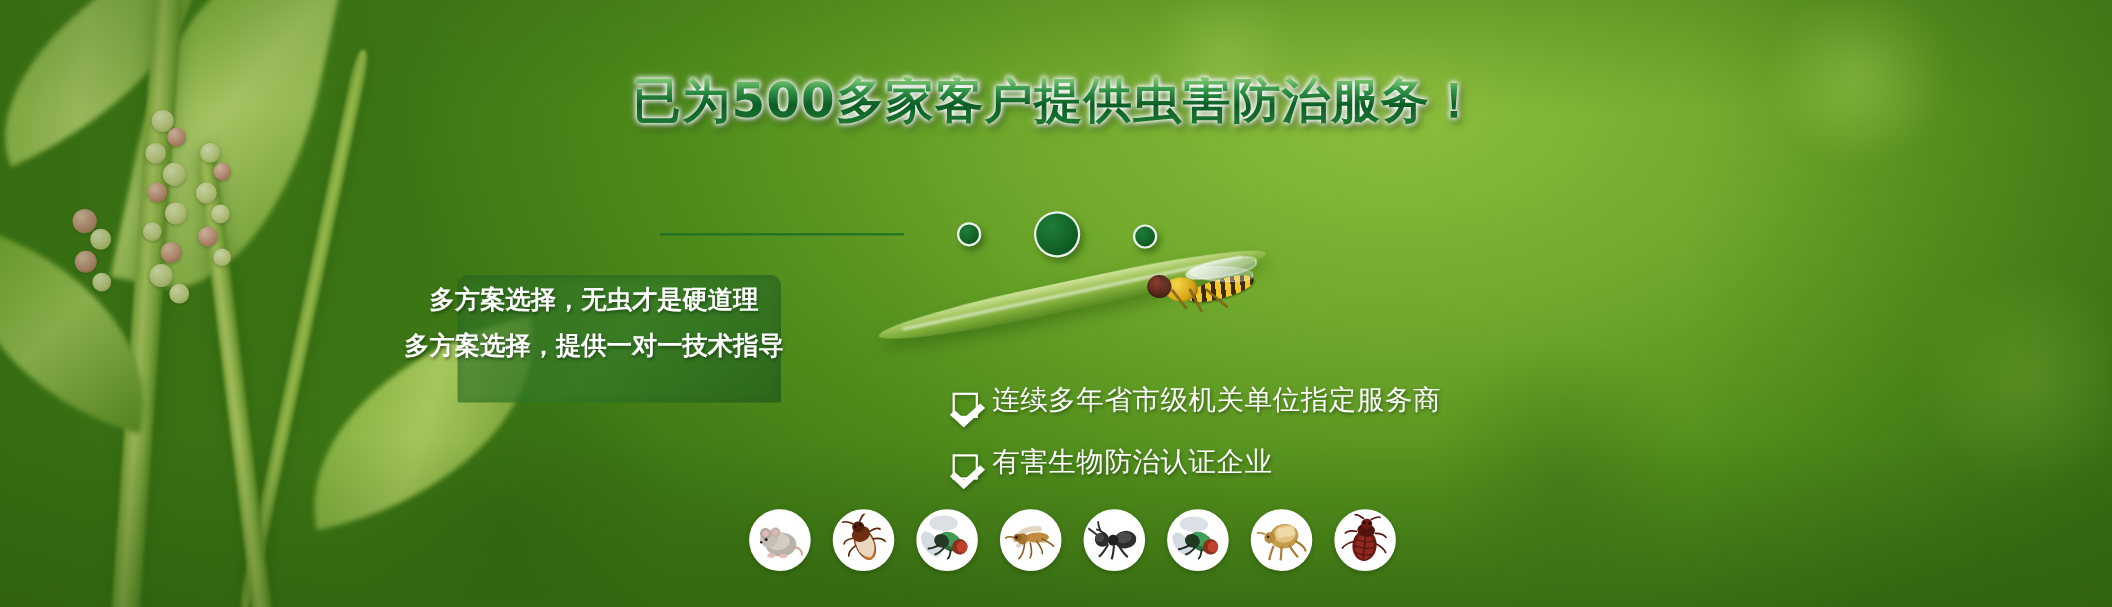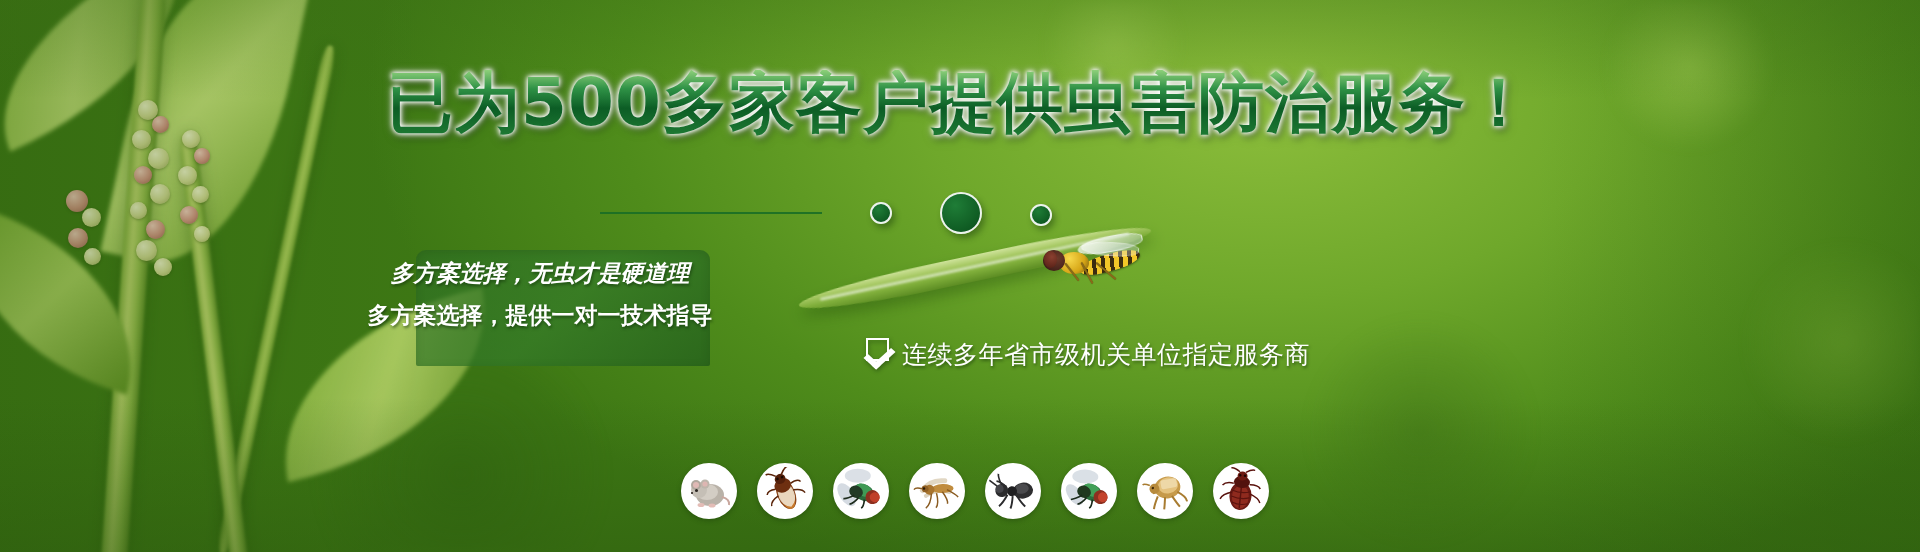--- a/index.html
+++ b/index.html
@@ -138,21 +138,21 @@
   .fly .g1 { left:26px; top:33px; width:22px; transform:rotate(52deg); }
   .fly .g2 { left:40px; top:34px; width:24px; transform:rotate(62deg); }
   .fly .g3 { left:58px; top:32px; width:26px; transform:rotate(40deg); }
 
   
   .headline {
     position:absolute; left:0; top:70px; width:100%;
     text-align:center;
     font-family:"DejaVu Sans", sans-serif;
     font-weight:bold;
-    font-size:66px;
+    font-size:44px;
     line-height:1;
     letter-spacing:1px;
     color:#146b2e;
     background:linear-gradient(180deg, #8ed07a 0%, #2f9246 28%, #0c5d25 58%, #1e7a33 100%);
     -webkit-background-clip:text;
     background-clip:text;
     -webkit-text-fill-color:transparent;
     text-shadow:none;
     filter:drop-shadow(0 0 2px #ffffff)
            drop-shadow(0 0 3px #ffffff)
@@ -194,26 +194,26 @@
     text-align:center;
   }
   .pl {
     font-family:"DejaVu Sans", sans-serif;
     font-weight:bold;
     color:#ffffff;
     text-shadow:1px 2px 3px rgba(15,45,8,.6);
     white-space:nowrap;
   }
   .pl1 { font-size:23px; line-height:1; margin-bottom:19px; letter-spacing:0; }
-  .pl2 { font-size:23px; line-height:1; margin-bottom:19px; letter-spacing:0;font-style:italic; }
+  .pl2 { font-size:23px; line-height:1; margin-bottom:19px; letter-spacing:0; }
   .pl3 { font-size:23px; line-height:1; letter-spacing:0; }
 
   
   .checklist { position:absolute; left:866px; top:338px; }
-  .check-row { display:flex; align-items:flex-start; height:42px; margin-bottom:14px; }
+  .check-row { display:flex; align-items:flex-end; height:42px; margin-bottom:14px; }
   .check-box {
     position:relative;
     width:23px; height:23px;
     border:2px solid #ffffff;
     margin-right:13px;
     flex:0 0 auto;
     filter:drop-shadow(1px 2px 2px rgba(15,45,8,.45));
   }
   .check-box:after {
     content:"";
@@ -323,20 +323,24 @@
   <div class="panel-lines">
     <div class="pl pl2">多方案选择，无虫才是硬道理</div>
     <div class="pl pl3">多方案选择，提供一对一技术指导</div>
   </div>
 
   <div class="checklist">
     <div class="check-row">
       <span class="check-box"></span>
       <span class="check-label">连续多年省市级机关单位指定服务商</span>
     </div>
+    <div class="check-row">
+      <span class="check-box"></span>
+      <span class="check-label">有害生物防治认证企业</span>
+    </div>
   </div>
 
   <div class="pests">
 
     <div class="pest">
       <span class="sr">鼠</span>
       <svg viewBox="0 0 48 48">
         <ellipse cx="25" cy="28" rx="14" ry="11" fill="#b9b2a8"></ellipse>
         <ellipse cx="22" cy="25" rx="11" ry="8" fill="#d3cdc4"></ellipse>
         <circle cx="14" cy="23" r="8" fill="#c5bfb6"></circle>

